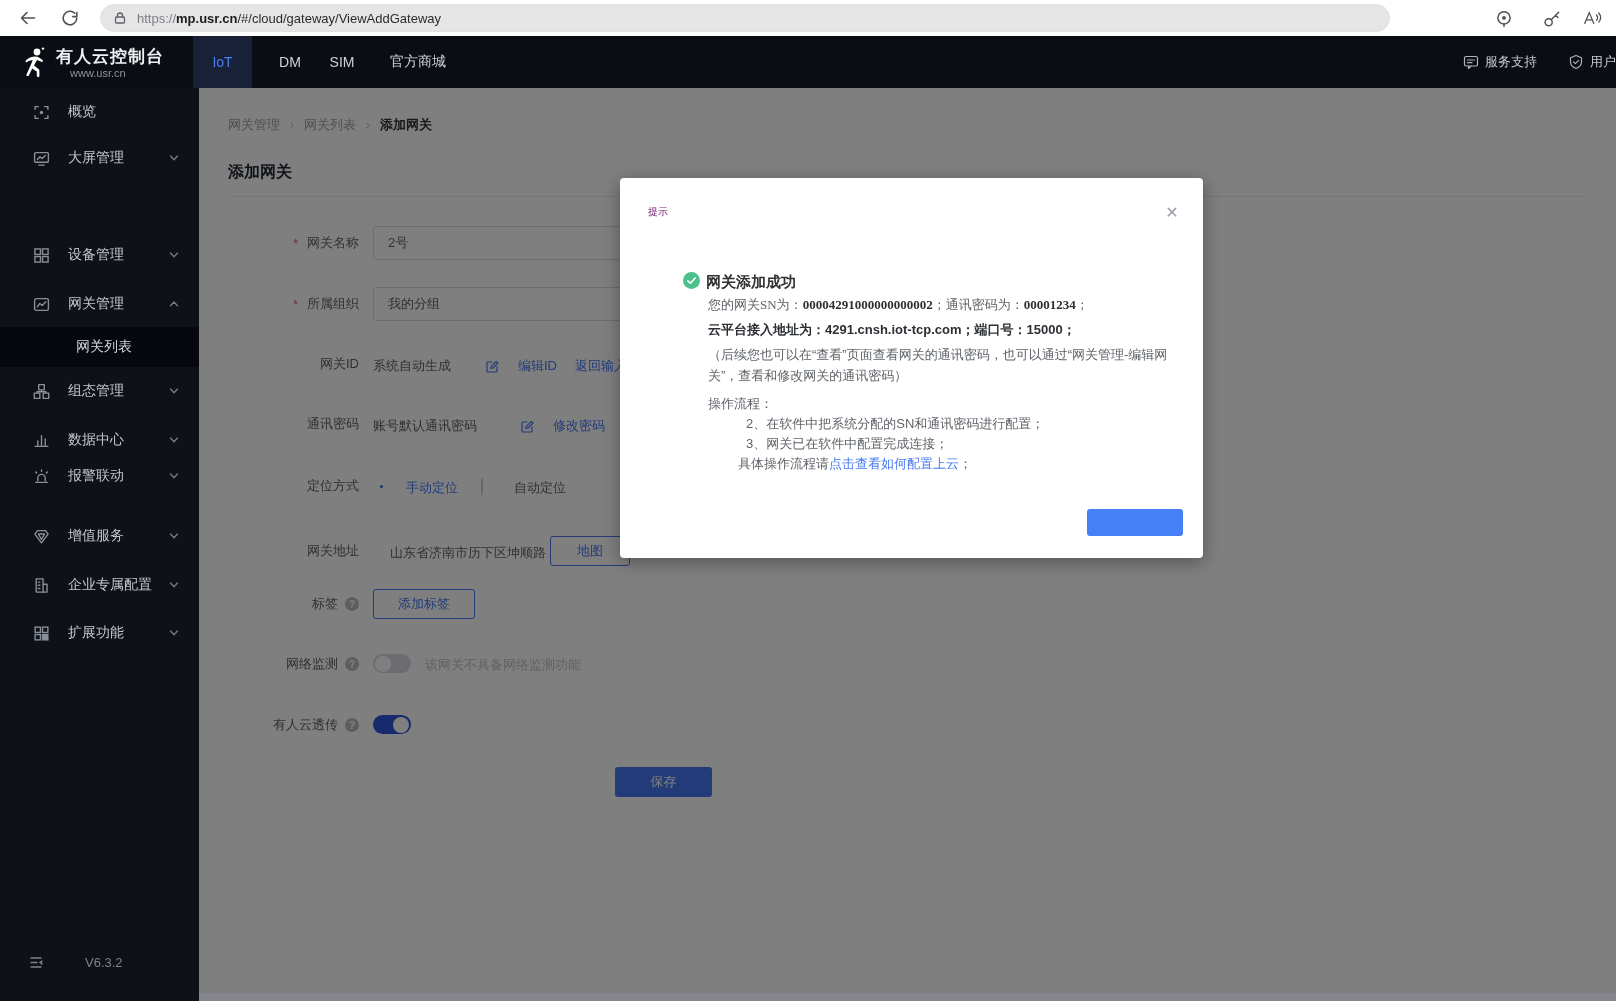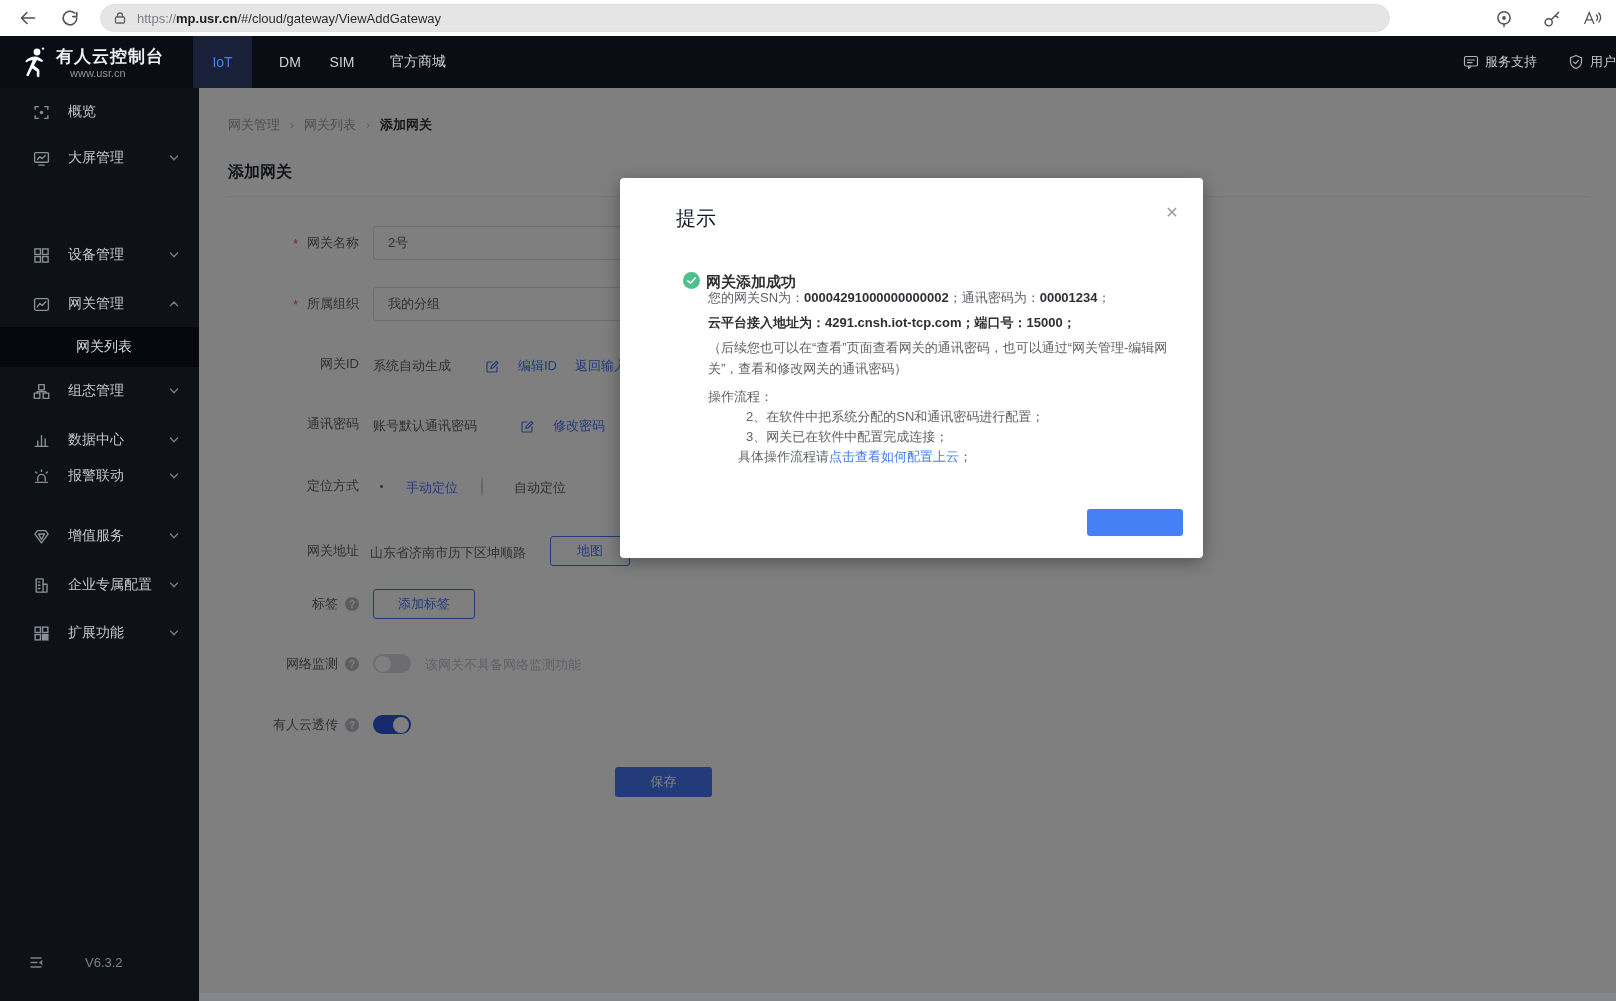--- a/index.html
+++ b/index.html
@@ -81,27 +81,27 @@
   .toggle.off .knob { left:2px; }
   .hint-text { font-size:13px; color:#c0c4cc; white-space:nowrap; }
   .save-btn { position:absolute; left:416px; top:679px; width:97px; height:30px; background:#4678f2; border:none; border-radius:3px; color:#fff; font-size:13px; cursor:pointer; font-family:inherit; }
 
   
   .dim { position:absolute; left:199px; top:88px; width:1417px; height:905px; background:rgba(0,0,0,0.5); z-index:10; }
   .bottom-strip { position:absolute; left:199px; top:993px; width:1417px; height:8px; background:#85868d; z-index:11; }
 
   
   .modal { position:absolute; left:620px; top:178px; width:583px; height:380px; background:#fff; border-radius:4px; box-shadow:0 4px 18px rgba(0,0,0,0.35); z-index:20; }
-  .modal-title { position:absolute; left:28px; top:27px; font-size:20px; color:#0f172a;margin-left:28px; }
+  .modal-title { position:absolute; left:28px; top:27px; font-size:10px; color:#701a75; }
   .modal-close { position:absolute; right:22px; top:26px; width:18px; height:18px; color:#9a9ea5; font-size:16px; line-height:18px; text-align:center; cursor:pointer; }
   .m-success-ic { position:absolute; left:63px; top:94px; width:17px; height:17px; }
   .m-success-ic svg { width:17px; height:17px; display:block; }
   .m-success-title { position:absolute; left:86px; top:95px; font-size:15px; font-weight:bold; color:#303133; }
   .m-body { position:absolute; left:88px; top:110px; width:474px; font-size:13px; color:#5f6368; line-height:20px; }
-  .m-line1 { margin-top:0; }
+  .m-line1 { margin-top:7px;font-family:Liberation Serif, serif; }
   .m-bold { font-weight:bold; color:#2c2f33; }
   .m-line2 { margin-top:5px; font-weight:bold; color:#2c2f33; }
   .m-note { margin-top:4px; line-height:21px; }
   .m-steps-title { margin-top:8px; }
   .m-step { padding-left:38px; }
   .m-more { padding-left:30px; }
   .m-link { color:#4678f2; cursor:pointer; }
   .m-close-btn { position:absolute; left:467px; top:331px; width:96px; height:27px; background:#4680f6; border:none; border-radius:3px; color:#fff; font-size:13px; cursor:pointer; font-family:inherit; }
 </style>
 </head>
@@ -433,21 +433,21 @@
     <span class="radio abs" style="left:145px;top:1px"></span>
     <span class="radio-label abs" style="left:170px;top:2px">手动定位</span>
     <span class="radio off abs" style="left:253px;top:1px"></span>
     <span class="radio-label off abs" style="left:278px;top:2px">自动定位</span>
   </div>
 
   <div class="frow" style="top:447px;height:32px">
     <div class="flabel" style="height:32px">
         <span>网关地址</span>
       </div>
-    <span class="ftext abs" style="left:142px;top:9px">山东省济南市历下区坤顺路</span>
+    <span class="ftext abs" style="left:162px;top:9px">山东省济南市历下区坤顺路</span>
     <div class="btn-outline abs" style="left:322px;top:1px;width:80px">地图</div>
   </div>
 
   <div class="frow" style="top:501px;height:30px">
     <div class="flabel" style="height:30px">
       <span>标签</span>
       <span class="qmark">?</span>
     </div>
     <div class="btn-outline abs" style="left:145px;top:0;width:102px">添加标签</div>
   </div>

